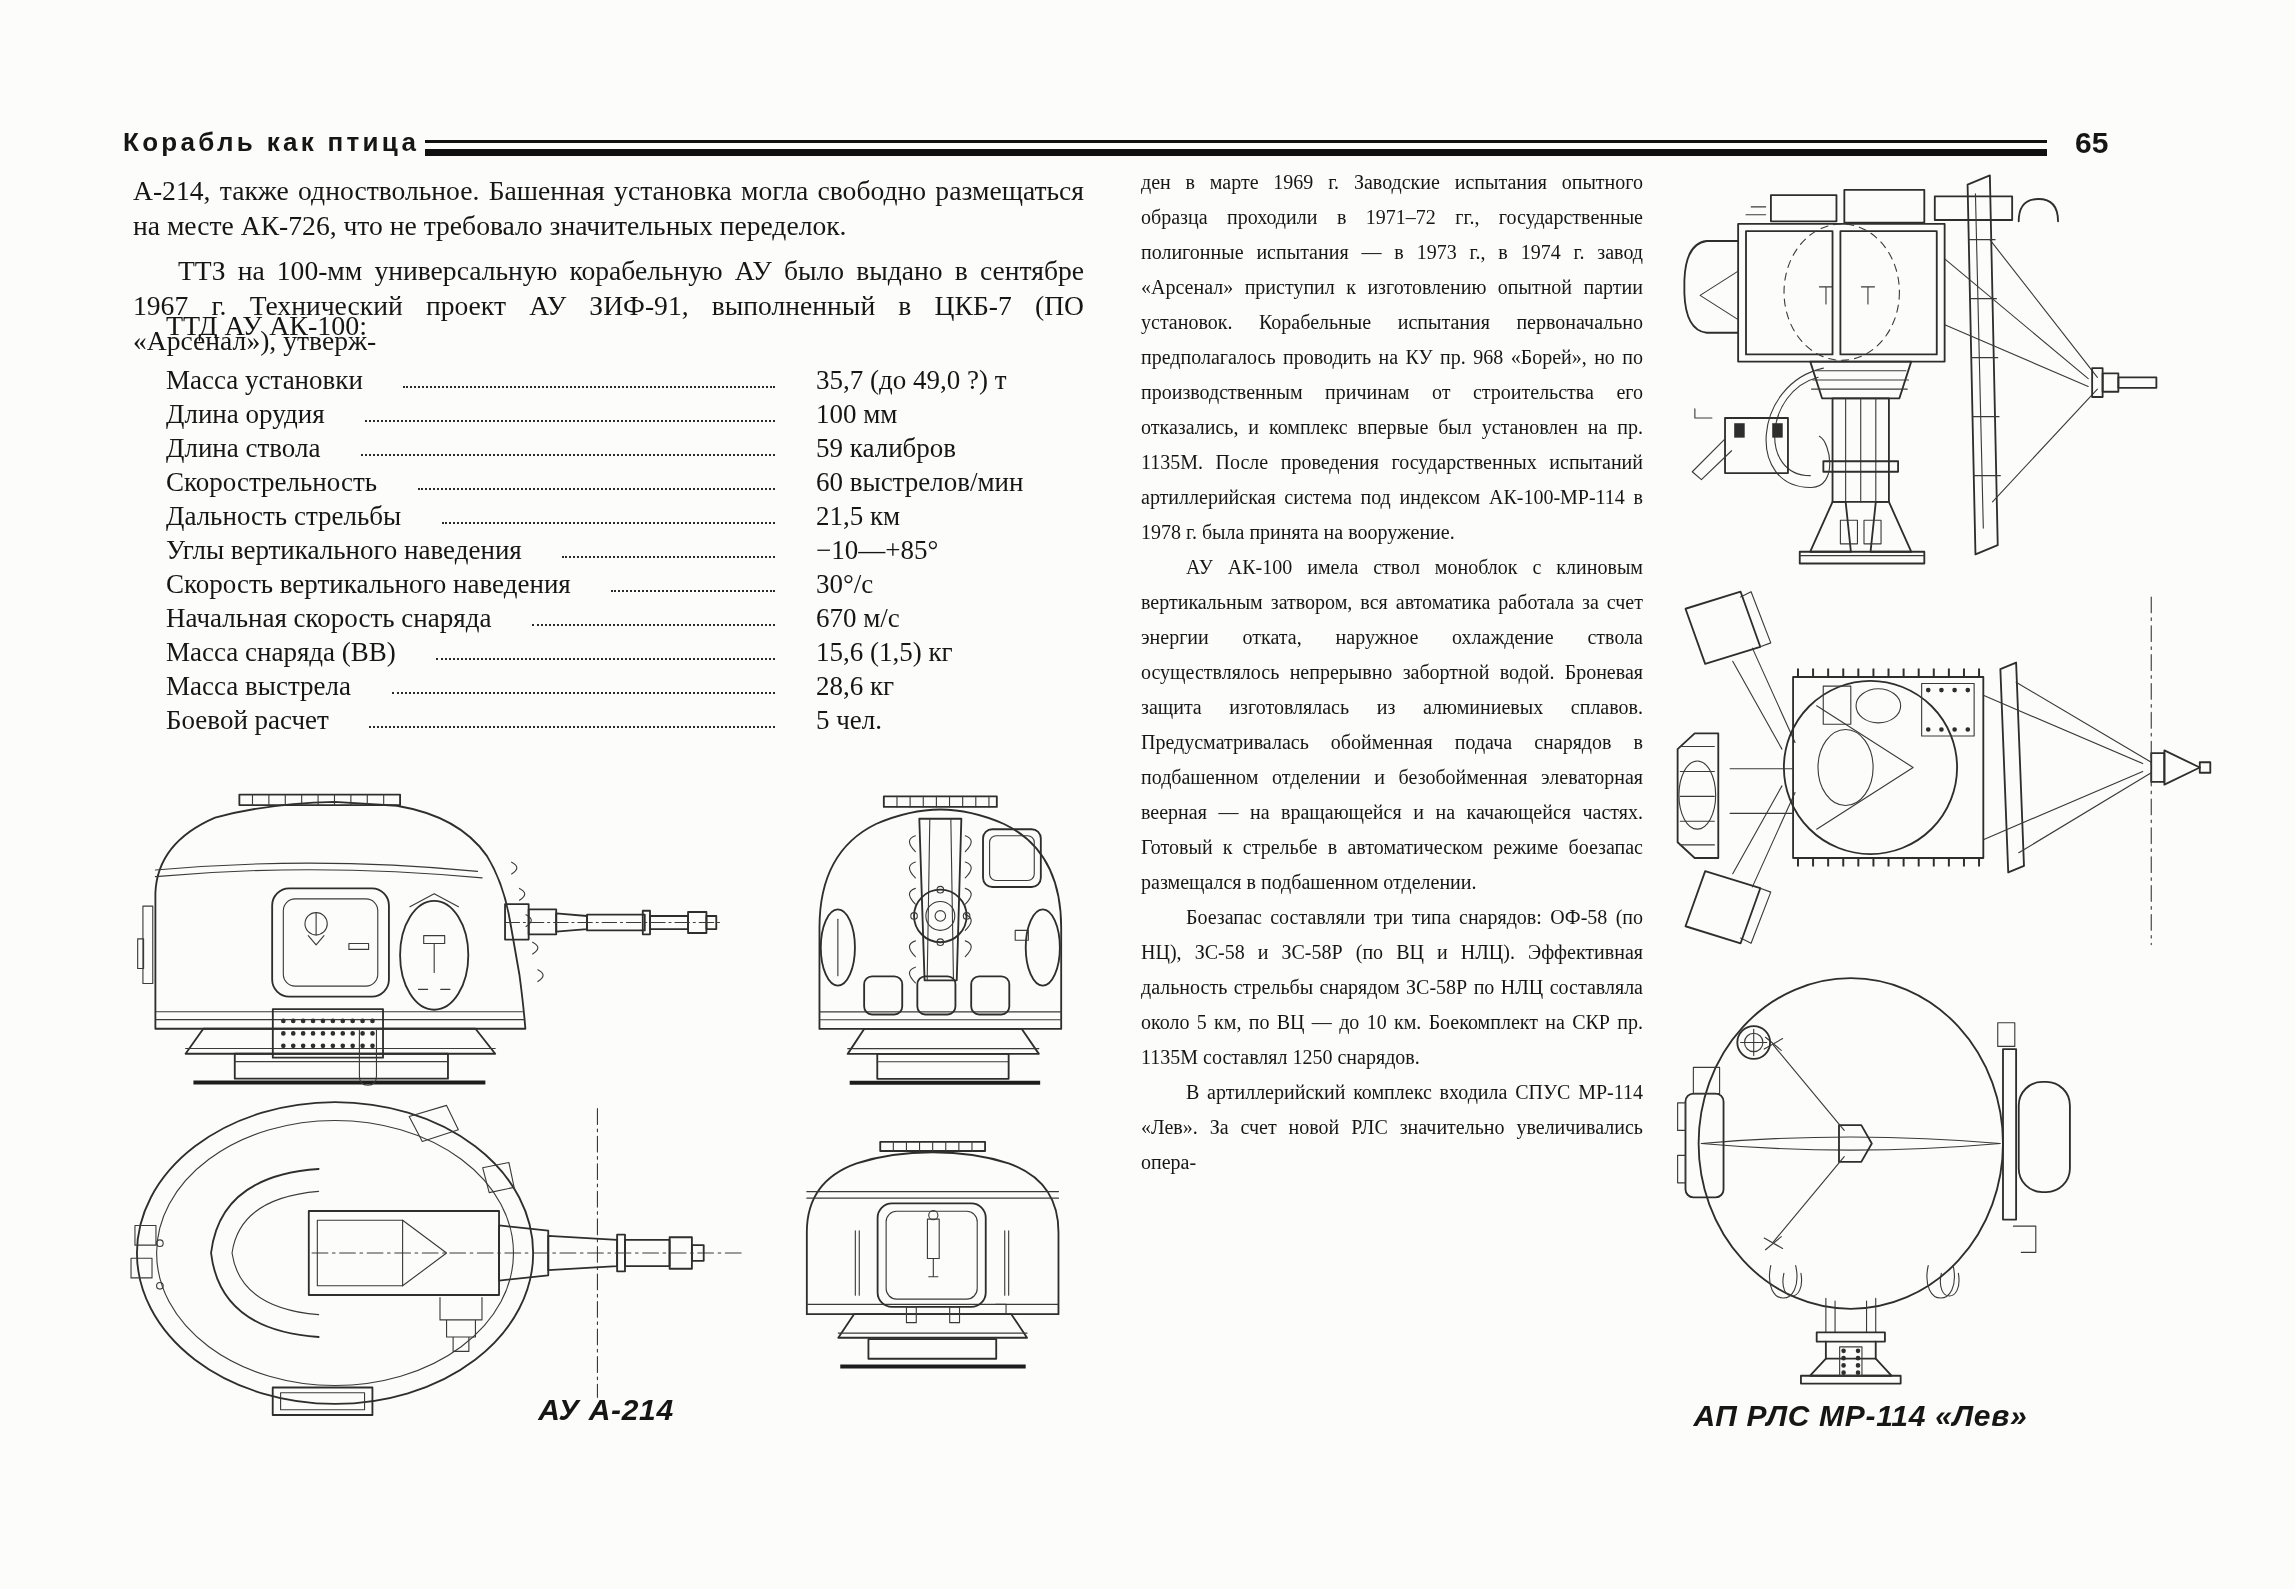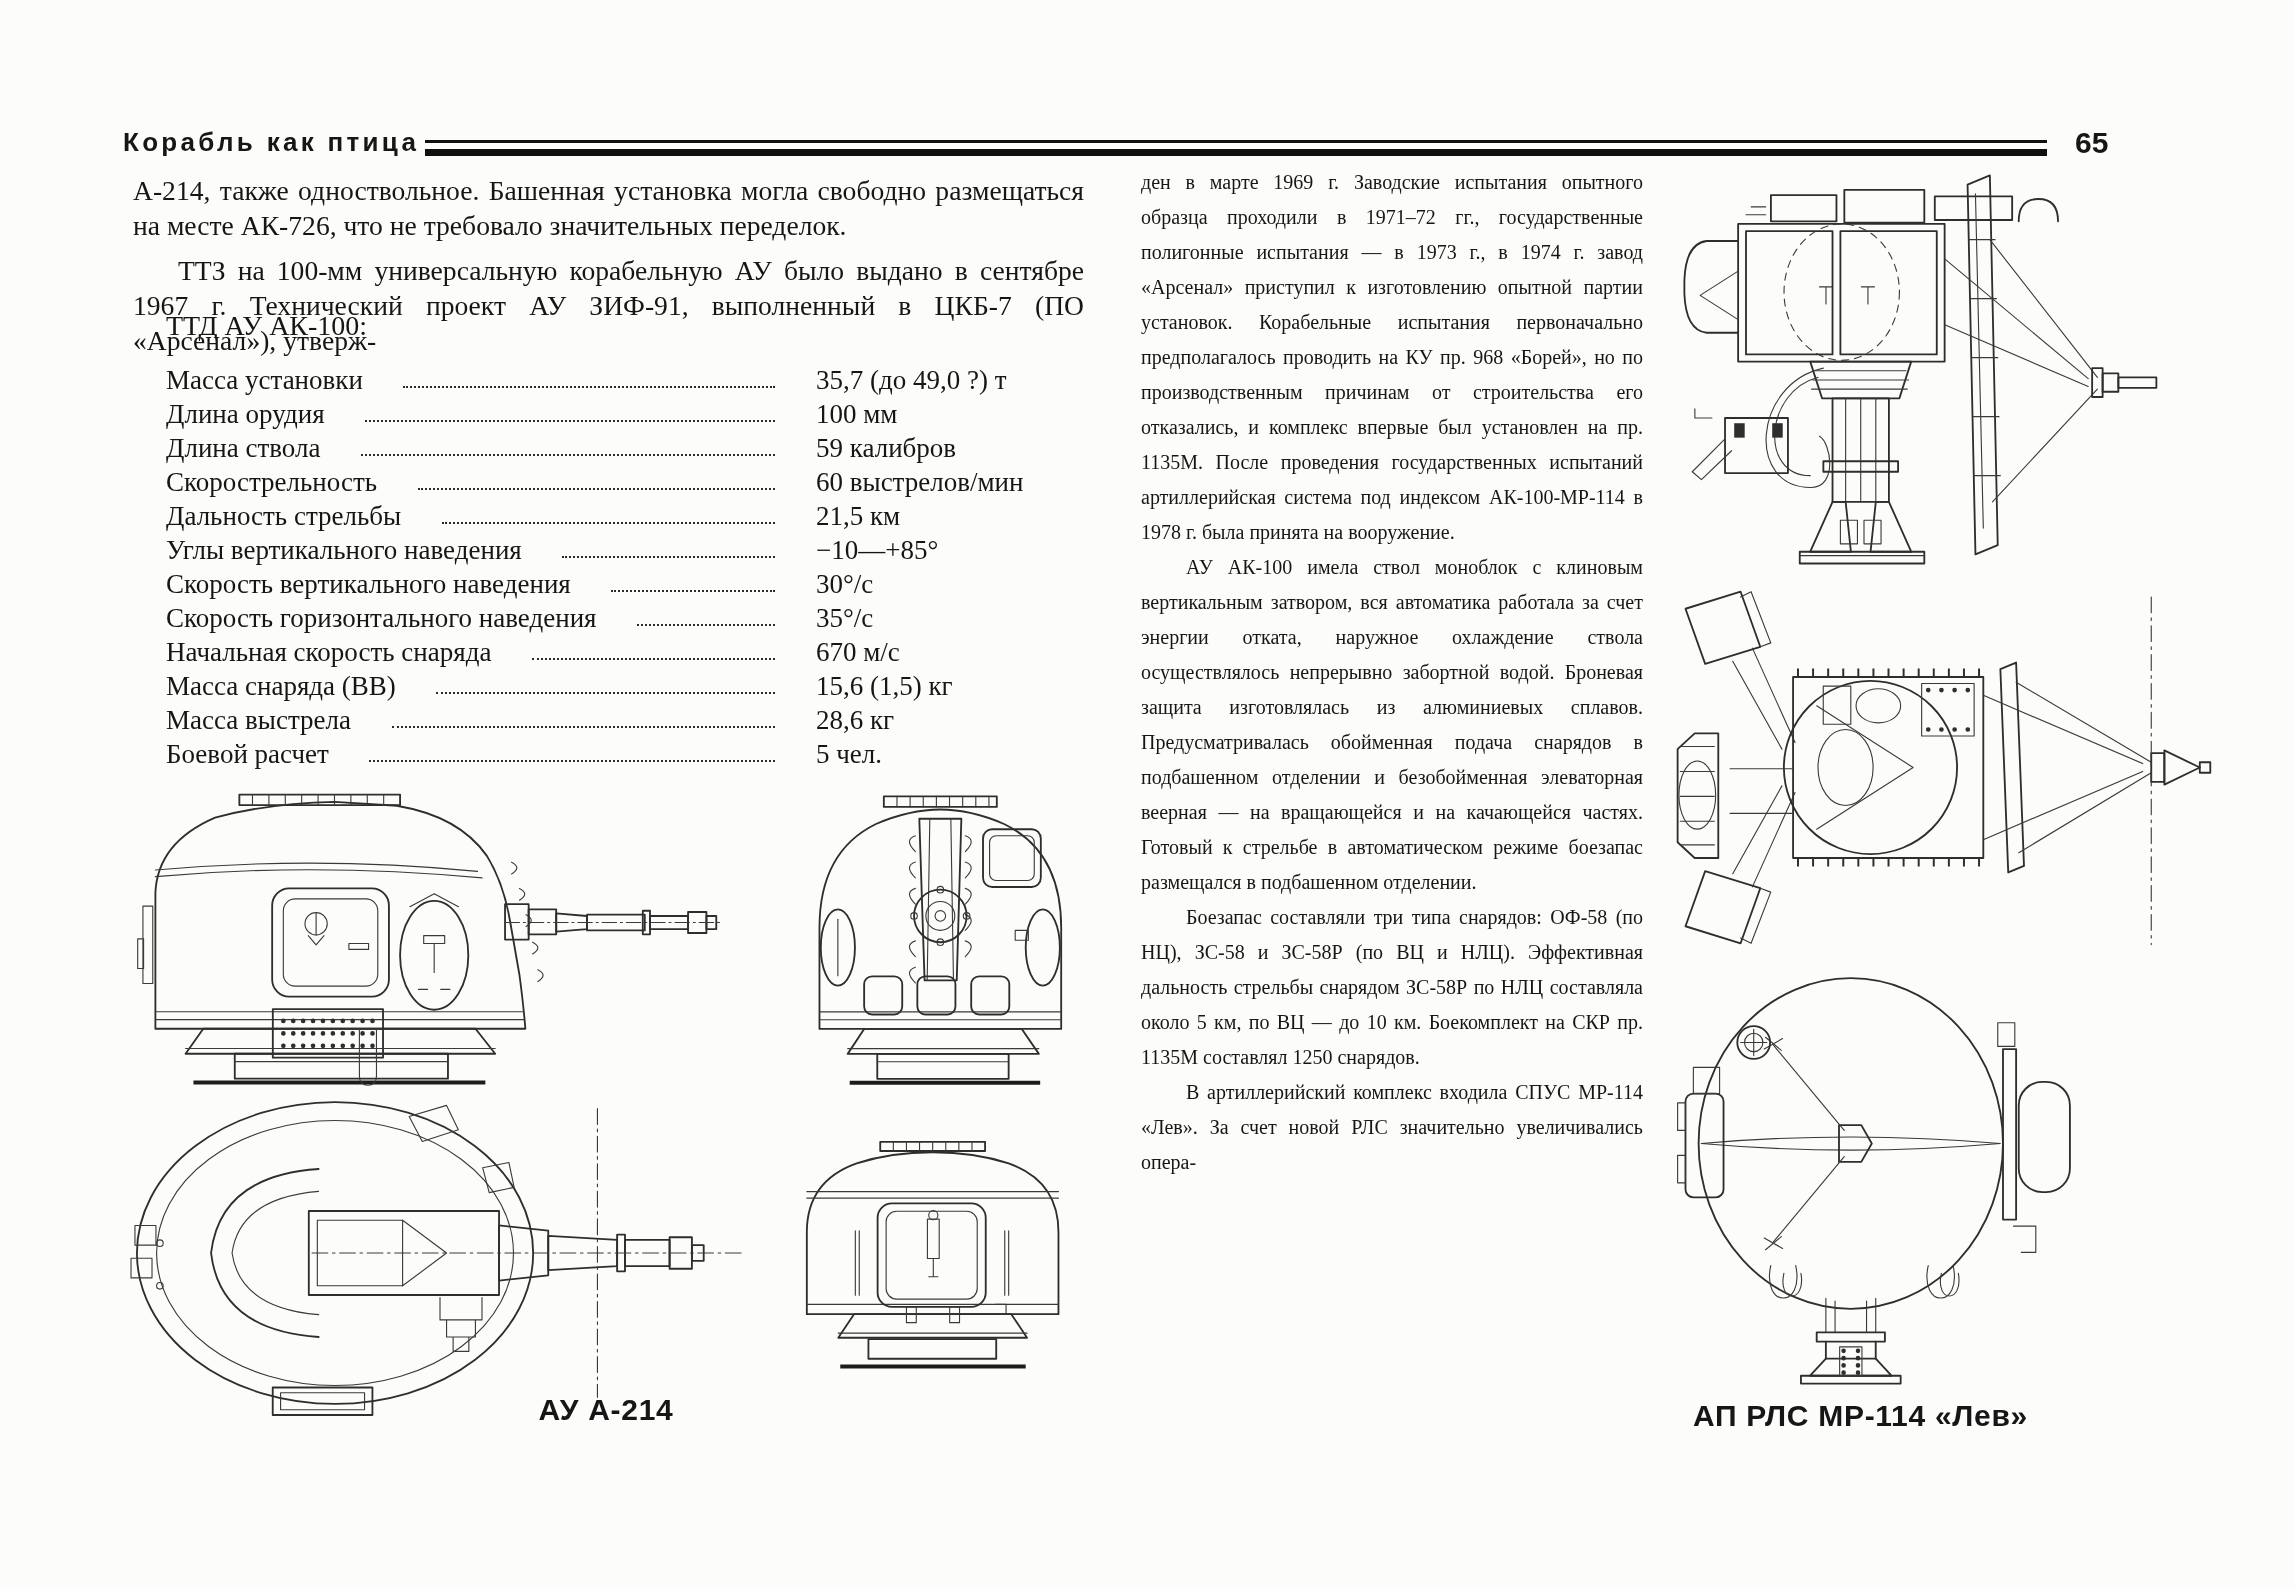--- a/index.html
+++ b/index.html
@@ -42,21 +42,21 @@
   }
   .spec-value{width:223px;white-space:nowrap;line-height:1.1;}
   
   .right-col{
     left:1141px;top:165px;width:502px;font-size:20px;line-height:35px;
     text-align:justify;
   }
   .right-col p{margin:0;}
   
   .fig-caption{
-    font-family:"Liberation Sans",sans-serif;font-weight:bold;
+    font-family:"Liberation Sans",sans-serif;font-weight:bold;font-style:italic;
     font-size:30px;text-align:center;letter-spacing:0.7px;white-space:nowrap;
   }
   .caption-left{left:278px;top:1393px;width:656px;}
   .caption-right{left:1654px;top:1399px;width:413px;}
   
   .fig svg{display:block;}
   .fig svg .ln{stroke:#2e2e2e;fill:none;stroke-width:2.8;stroke-linecap:round;stroke-linejoin:round;}
   .fig svg .thin{stroke:#3a3a3a;fill:none;stroke-width:1.7;stroke-linecap:round;stroke-linejoin:round;}
   .fig svg .thick{stroke:#1d1d1d;fill:none;stroke-width:6;stroke-linecap:butt;}
   .fig svg .dark{fill:#2e2e2e;stroke:none;}
@@ -104,25 +104,20 @@
     </div>
   <div class="spec-row">
       <span class="spec-label">Углы вертикального наведения</span>
       <span class="spec-leader"></span>
       <span class="spec-value">−10—+85°</span>
     </div>
   <div class="spec-row">
       <span class="spec-label">Скорость вертикального наведения</span>
       <span class="spec-leader"></span>
       <span class="spec-value">30°/с</span>
-    </div>
-  <div class="spec-row">
-      <span class="spec-label">Скорость горизонтального наведения</span>
-      <span class="spec-leader"></span>
-      <span class="spec-value">35°/с</span>
     </div>
   <div class="spec-row">
       <span class="spec-label">Начальная скорость снаряда</span>
       <span class="spec-leader"></span>
       <span class="spec-value">670 м/с</span>
     </div>
   <div class="spec-row">
       <span class="spec-label">Масса снаряда (ВВ)</span>
       <span class="spec-leader"></span>
       <span class="spec-value">15,6 (1,5) кг</span>

